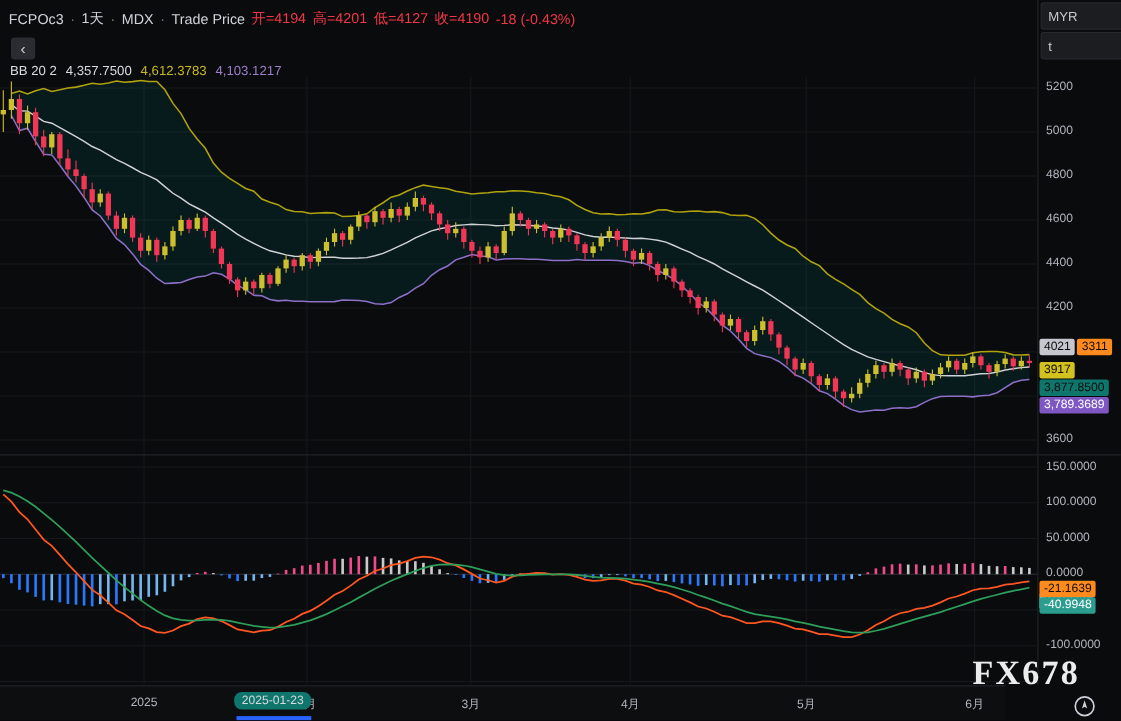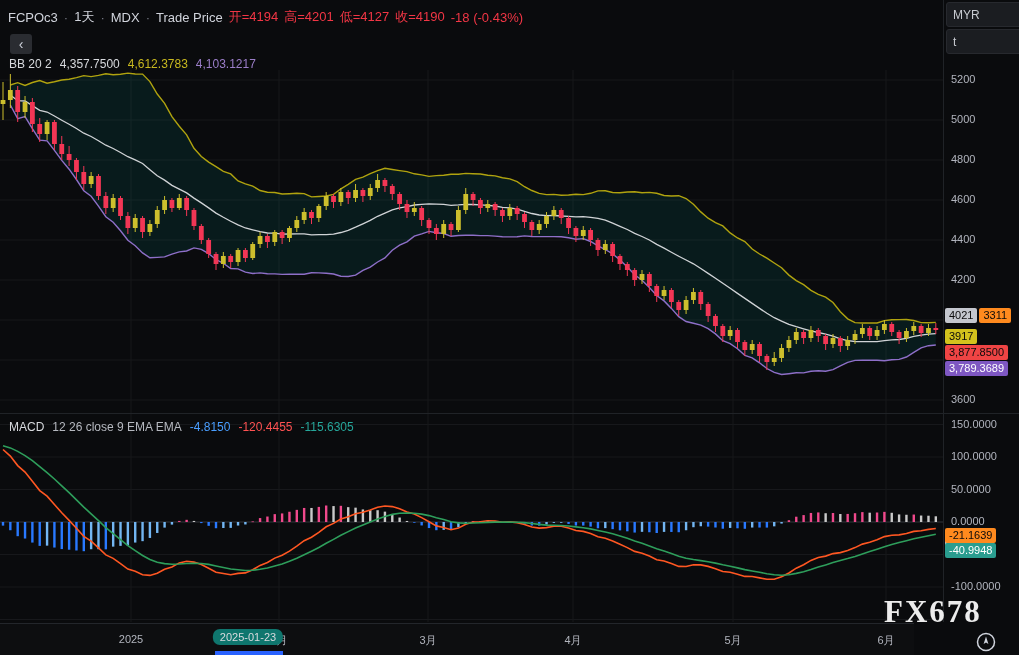--- a/index.html
+++ b/index.html
@@ -19,21 +19,21 @@
   #bb-legend{left:9px;top:57px;justify-content:space-between;}
   #macd-legend{left:9px;top:420px;}
   .c-white{color:#d8dade}.c-dim{color:#b6b9c0}.c-yellow{color:#c8b81f}.c-purple{color:#9b7ec9}
   .c-blue{color:#4a9eff}.c-red{color:#ff5252}.c-teal{color:#26a69a}
   
   #price-axis{position:absolute;left:944px;top:0;width:75px;height:551px;z-index:5;
        font-size:11px;color:#b2b5be;}
   #price-axis .tick{position:absolute;left:7px;}
   .badge-row{position:absolute;left:1px;display:flex;gap:2px;}
   .badge{font-size:11px;line-height:13px;padding:1px 4px;border-radius:2px;color:#0b0b0b;white-space:nowrap;}
-  .badge.gray{background:#c4c7ce}.badge.white{background:#ef4444}.badge.yellow{background:#d3c21d}
+  .badge.gray{background:#c4c7ce}.badge.white{background:#0f766e}.badge.yellow{background:#d3c21d}
   .badge.orange{background:#ff8a1e}.badge.purple{background:#7e57c2;color:#fff}
   .badge.teal{background:#2a9d8f;color:#fff}
   
   #right-controls{position:absolute;left:946px;top:2px;width:90px;z-index:7;}
   .ctrl{height:23px;background:#1b1d21;border:1px solid #27292e;border-radius:3px;margin-bottom:2px;
        display:flex;align-items:center;justify-content:space-between;padding:0 6px;font-size:12px;
        color:#c8cbd1;cursor:pointer;}
   .chev{color:#8a8d94;font-size:9px;}
   
   #time-axis{position:absolute;left:0;top:623px;width:914px;height:32px;background:#0d0e10;
@@ -489,27 +489,20 @@
     <span>‹</span>
   </div>
 
   <div class="legend" id="bb-legend">
     <span class="c-white">BB 20 2</span>
     <span class="c-white">4,357.7500</span>
     <span class="c-yellow">4,612.3783</span>
     <span class="c-purple">4,103.1217</span>
   </div>
 
-  <div class="legend" id="macd-legend">
-    <span class="c-white">MACD</span>
-    <span class="c-dim">12 26 close 9 EMA EMA</span>
-    <span class="c-blue">-4.8150</span>
-    <span class="c-red">-120.4455</span>
-    <span class="c-teal">-115.6305</span>
-  </div>
 
   <div id="price-axis">
       <div class="tick" style="top: 73px;">5200</div>
       <div class="tick" style="top: 113px;">5000</div>
       <div class="tick" style="top: 153px;">4800</div>
       <div class="tick" style="top: 193px;">4600</div>
       <div class="tick" style="top: 233px;">4400</div>
       <div class="tick" style="top: 273px;">4200</div>
       <div class="tick" style="top: 393px;">3600</div>
       <div class="tick" style="top: 417.5px;">150.0000</div>

